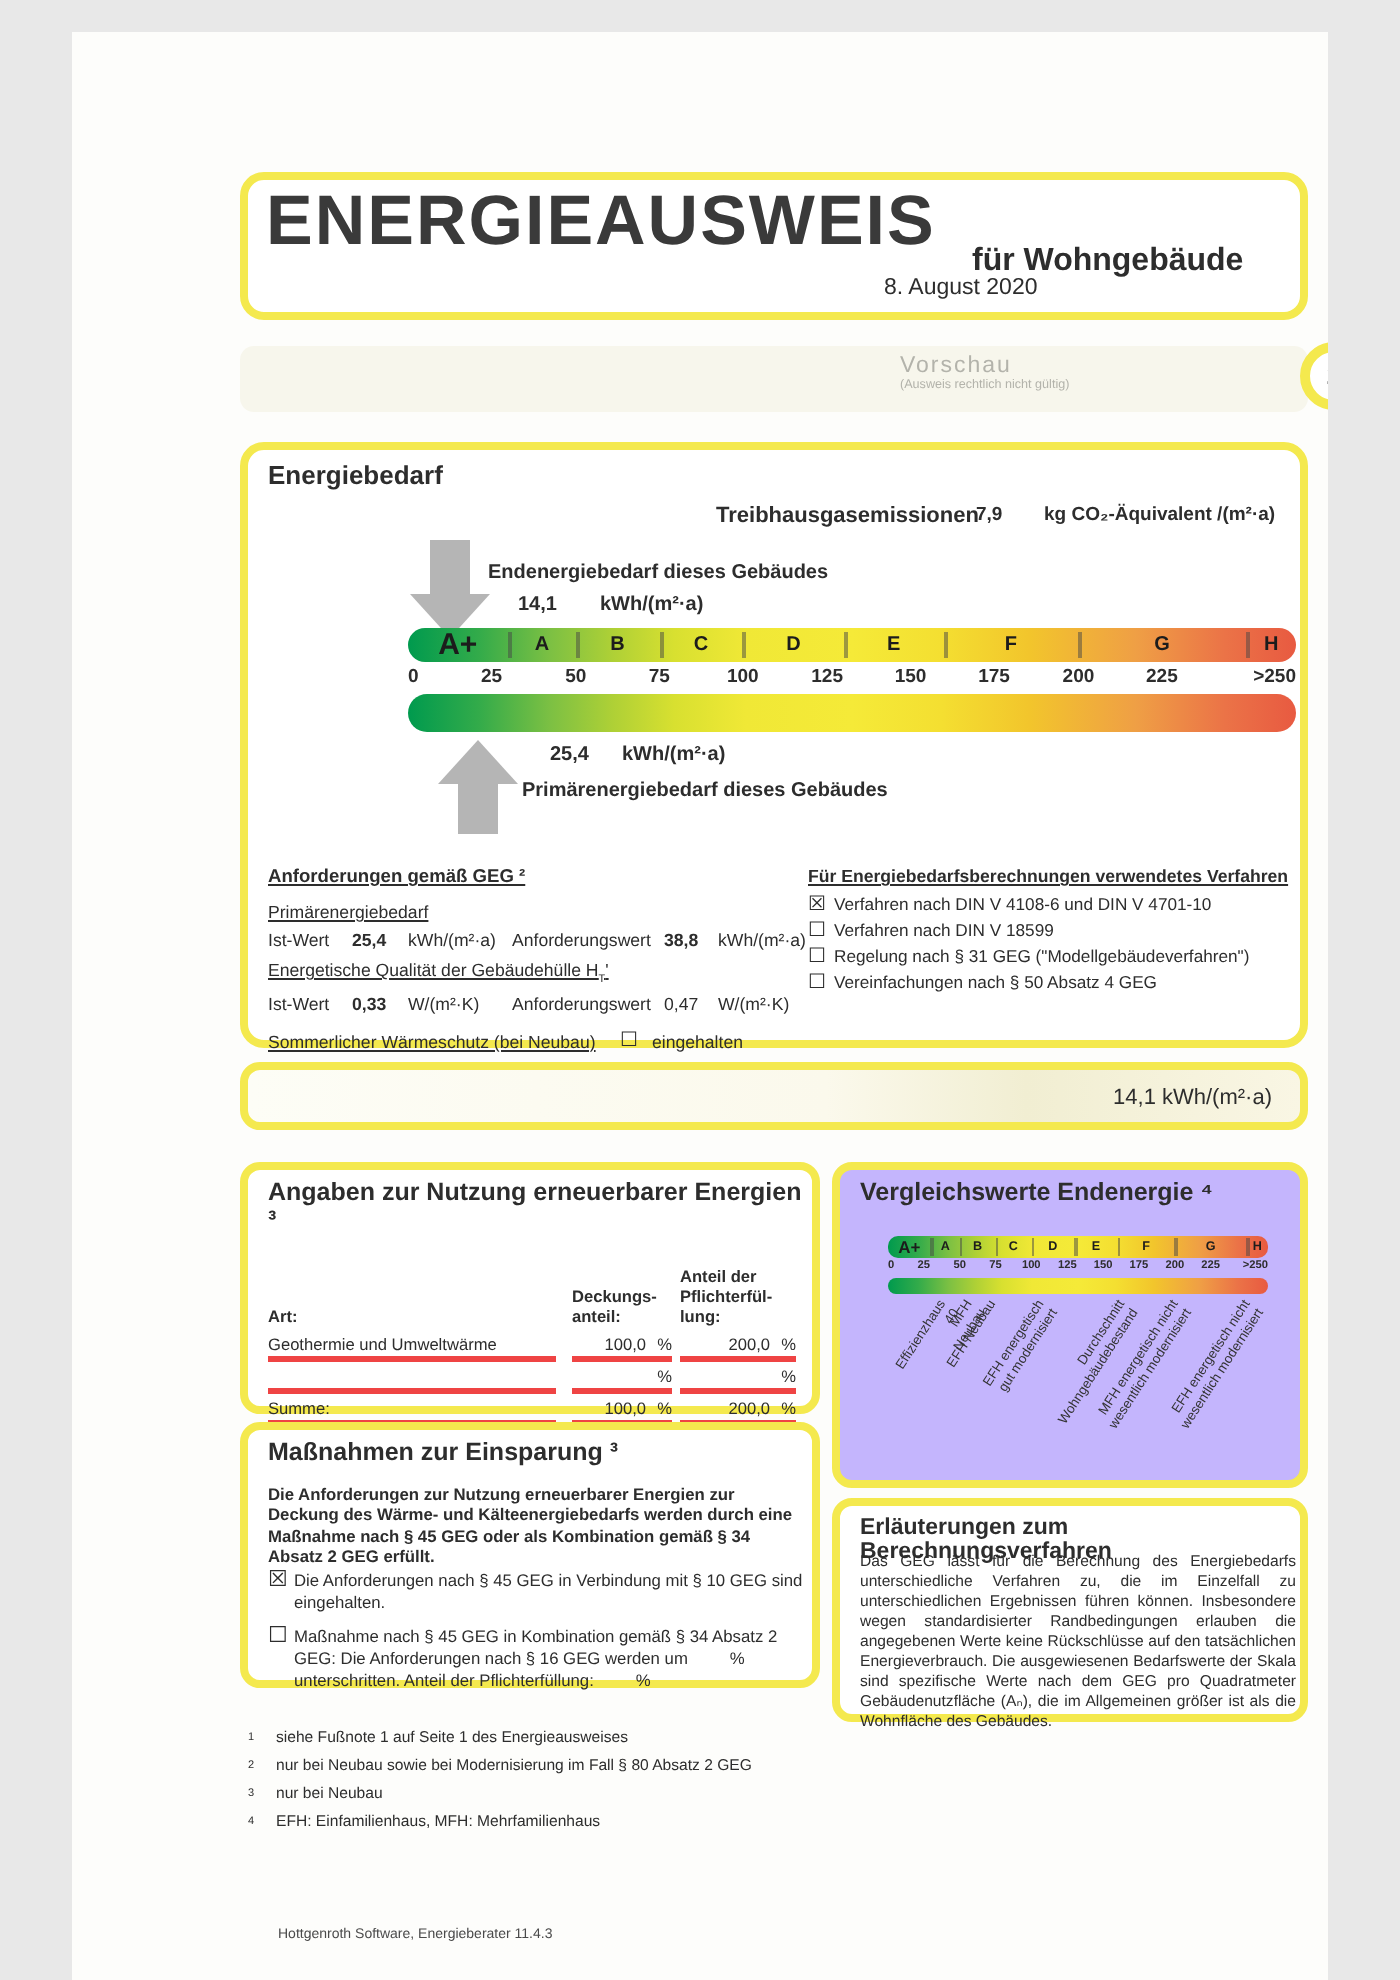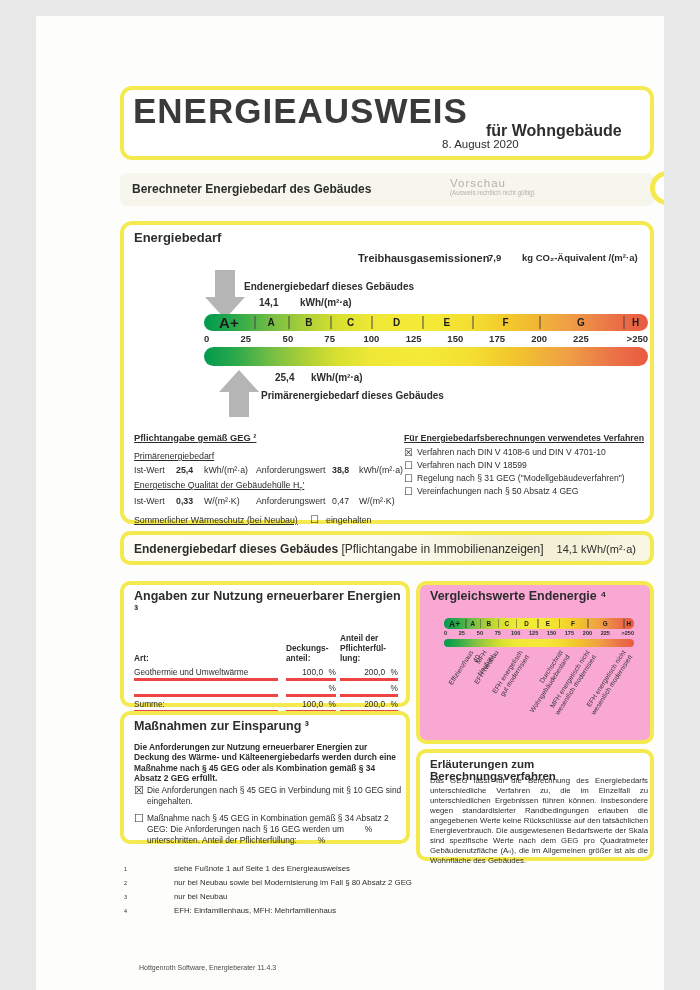--- a/index.html
+++ b/index.html
@@ -91,21 +91,21 @@
   .rt-art { flex:1; margin-right:8px; }
   .rt-col1 { width:50px; display:flex; }
   .rt-col2 { width:58px; margin-left:4px; display:flex; }
   .rt-val { flex:1; text-align:right; }
   .rt-pct { width:13px; text-align:right; }
   .pre { white-space:pre-line; }
   .rt-row .rt-art, .rt-row .rt-col1, .rt-row .rt-col2 { border-bottom:3px solid #ef4444; padding:2px 0 1px; min-height:13px; }
   .rt-head > div { padding-bottom:2px; }
 
   
-  .comp-box { position:absolute; left:380px; top:565px; width:238px; height:163px; border:4px solid var(--yellow); border-radius:10px; background:#f9a8d4; }
+  .comp-box { position:absolute; left:380px; top:565px; width:238px; height:163px; border:4px solid var(--yellow); border-radius:10px; background:#c4b5fd; }
   .comp-scale { position:absolute; left:24px; top:33px; width:190px; }
   .comp-scale .letter-bar { height:11px; border-radius:5px; }
   .comp-scale .cls { font-size:6.3px; }
   .comp-scale .cls-first { font-size:8.5px; }
   .comp-scale .tickline { width:1.5px; }
   .comp-scale .num-row { height:8px; font-size:5.6px; margin-top:1px; }
   .comp-scale .grad-bar { height:8px; border-radius:4px; margin-top:1px; }
   .rot-wrap { position:absolute; left:24px; top:64px; width:190px; height:92px; }
   .rotlabel { position:absolute; top:0; transform-origin:100% 0; transform:rotate(-57deg); white-space:pre-line; text-align:right; font-size:6.7px; line-height:1.15; color:#333; }
 
@@ -116,37 +116,36 @@
   .measures-items .chk-row { margin-bottom:6px; line-height:11px; }
   .measures-items .chk-glyph { font-size:11px; }
 
   
   .explain-box { position:absolute; left:380px; top:733px; width:238px; height:112px; border:4px solid var(--yellow); border-radius:10px; background:#fff; }
   .explain-title { position:absolute; left:10px; top:5px; font-size:11.5px; font-weight:bold; }
   .explain-body { position:absolute; left:10px; top:23px; width:218px; font-size:7.8px; line-height:1.28; text-align:justify; }
 
   
   .footnotes { position:absolute; left:88px; top:846px; font-size:7.8px; line-height:13px; }
-  .fn-row { display:flex;gap:36px; }
+  .fn-row { display:flex; }
   .fn-marker { width:14px; font-size:5.5px; padding-top:1px; }
   .page-footer { position:absolute; left:103px; top:948px; font-size:7px; color:#4a4a4a; }
 </style>
 </head>
 <body>
 
 <div class="page">
 
   <div class="header-box">
     <div class="main-title">ENERGIEAUSWEIS</div>
     <div class="for-label">für Wohngebäude</div>
     <div class="law-date">8. August 2020</div>
   </div>
 
   <div class="section-band">
-    <div class="section-title">Berechneter Energiebedarf des Gebäudes</div>
     <div class="preview-wrap">
       <div class="preview-main">Vorschau</div>
       <div class="preview-note">(Ausweis rechtlich nicht gültig)</div>
     </div>
   </div>
   <div class="page-circle">2</div>
 
   <div class="main-box">
     <div class="eb-title">Energiebedarf</div>
     <span class="ghg-label">Treibhausgasemissionen</span>
@@ -195,21 +194,21 @@
       <div class="grad-bar scale-grad"></div>
     </div>
 
     <div class="arrow-up-head"></div>
     <div class="arrow-up-shaft"></div>
     <span class="prim-val">25,4</span>
     <span class="prim-unit">kWh/(m²·a)</span>
     <span class="prim-label">Primärenergiebedarf dieses Gebäudes</span>
 
     <div class="req-left">
-      <div class="req-h1 b ul">Pflichtangabe gemäß GEG ²</div>
+      <div class="req-h1 b ul">Anforderungen gemäß GEG ²</div>
       <div class="req-h2 ul">Primärenergiebedarf</div>
       <div class="req-row">
         <span style="left:0">Ist-Wert</span>
         <span class="b" style="left:42px">25,4</span>
         <span style="left:70px">kWh/(m²·a)</span>
         <span style="left:122px">Anforderungswert</span>
         <span class="b" style="left:198px">38,8</span>
         <span style="left:225px">kWh/(m²·a)</span>
       </div>
       <div class="req-h2 ul">
@@ -245,24 +244,20 @@
         <span class="chk-text">Regelung nach § 31 GEG ("Modellgebäudeverfahren")</span>
       </div>
       <div class="chk-row">
         <span class="chk-glyph">☐</span>
         <span class="chk-text">Vereinfachungen nach § 50 Absatz 4 GEG</span>
       </div>
     </div>
   </div>
 
   <div class="end-banner">
-    <div class="end-banner-label">
-      <span>Endenergiebedarf dieses Gebäudes</span>
-      <span class="end-banner-note">[Pflichtangabe in Immobilienanzeigen]</span>
-    </div>
     <div class="end-banner-value">14,1 kWh/(m²·a)</div>
   </div>
 
   <div class="renew-box">
     <div class="box-title">Angaben zur Nutzung erneuerbarer Energien ³</div>
     <div class="renew-table">
       <div class="rt-head b">
         <div class="rt-art">Art:</div>
         <div class="rt-col1 pre">Deckungs-
 anteil:</div>

